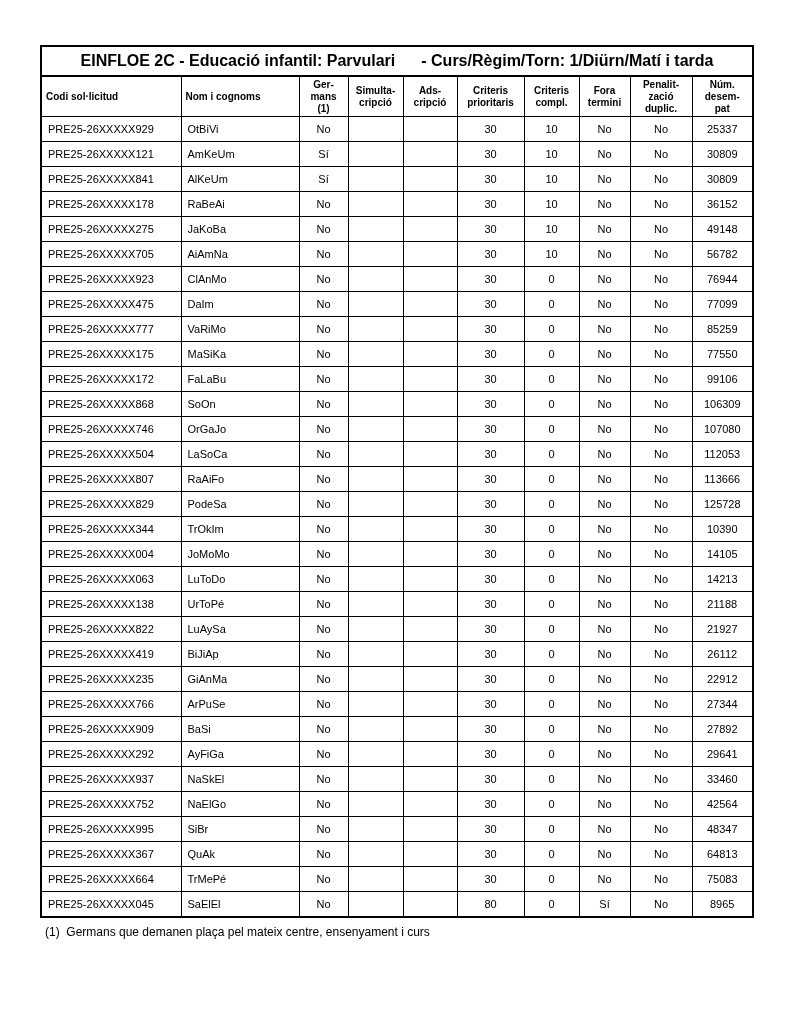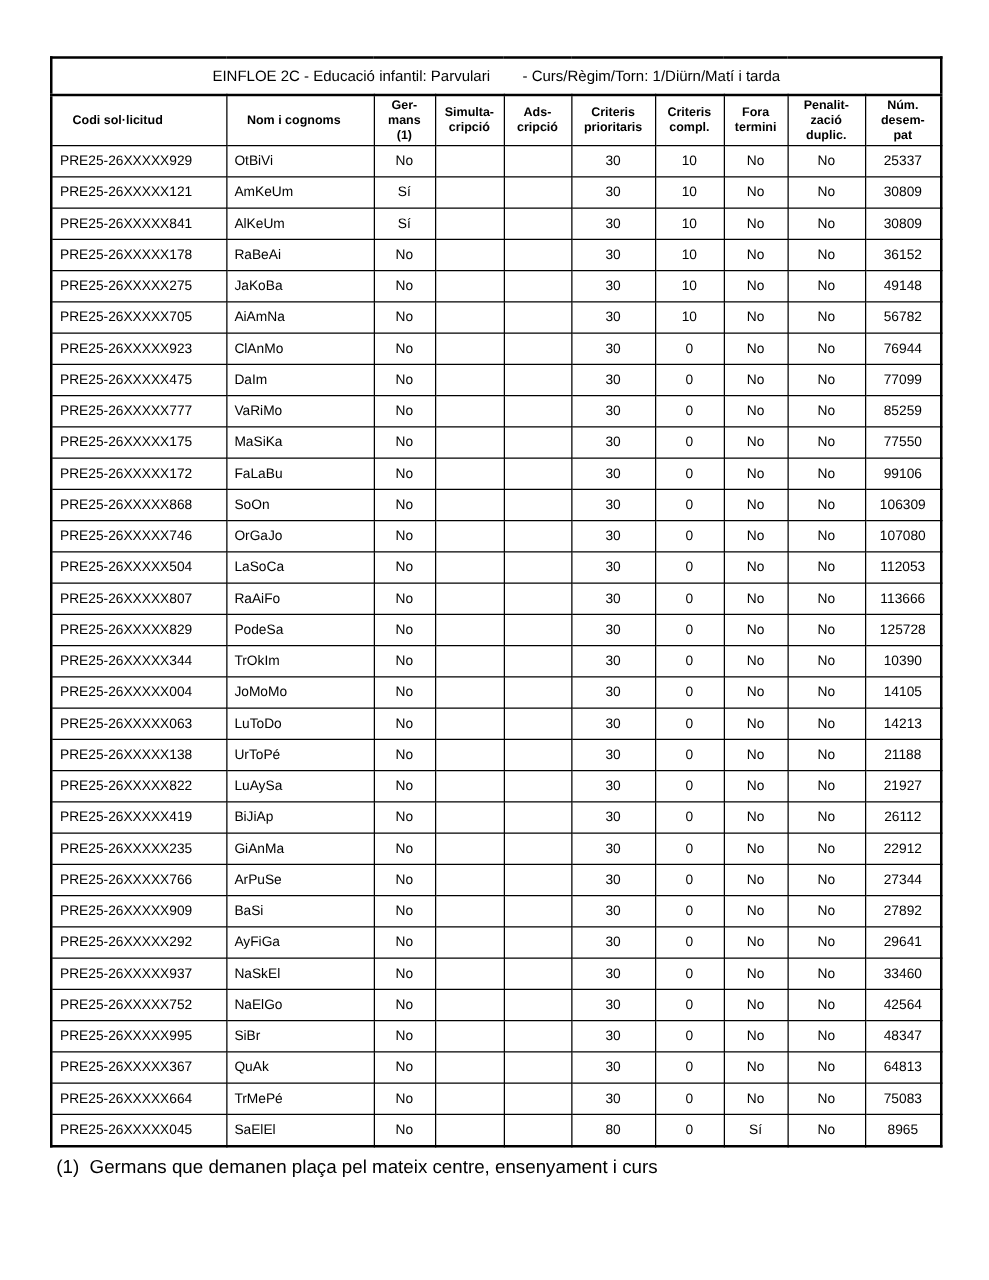--- a/index.html
+++ b/index.html
@@ -19,57 +19,57 @@
     width: 712px;
     table-layout: fixed;
     border: 2px solid #000;
   }
   th, td {
     border: 1px solid #000;
     overflow: hidden;
   }
   .title-cell {
     height: 30px;
-    font-size: 12px;
-    font-weight: normal;
+    font-size: 16px;
+    font-weight: bold;
     text-align: center;
     vertical-align: middle;
     padding: 1px 2px;
     border-bottom: 2px solid #000;
   }
   .t-right { margin-left: 26px; }
   tr.header-row th {
     font-size: 10px;
     font-weight: bold;
     text-align: center;
     vertical-align: middle;
     white-space: pre-line;
     padding: 2px;
     height: 40px;
     line-height: 1.18;
   }
   tr.header-row th.left {
     text-align: left;
-    padding-left: 16px;
+    padding-left: 4px;
   }
   tbody td {
     height: 25px;
     font-size: 11px;
     text-align: center;
     vertical-align: middle;
     padding: 0 2px;
     white-space: nowrap;
   }
   tbody td:nth-child(1),
   tbody td:nth-child(2) {
     text-align: left;
     padding-left: 6px;
   }
   .footnote {
-    font-size: 15px;
+    font-size: 12px;
     margin-top: 7px;
     padding-left: 5px;
     white-space: pre;
   }
 </style>
 </head>
 <body>
 
 <div class="page">
 

